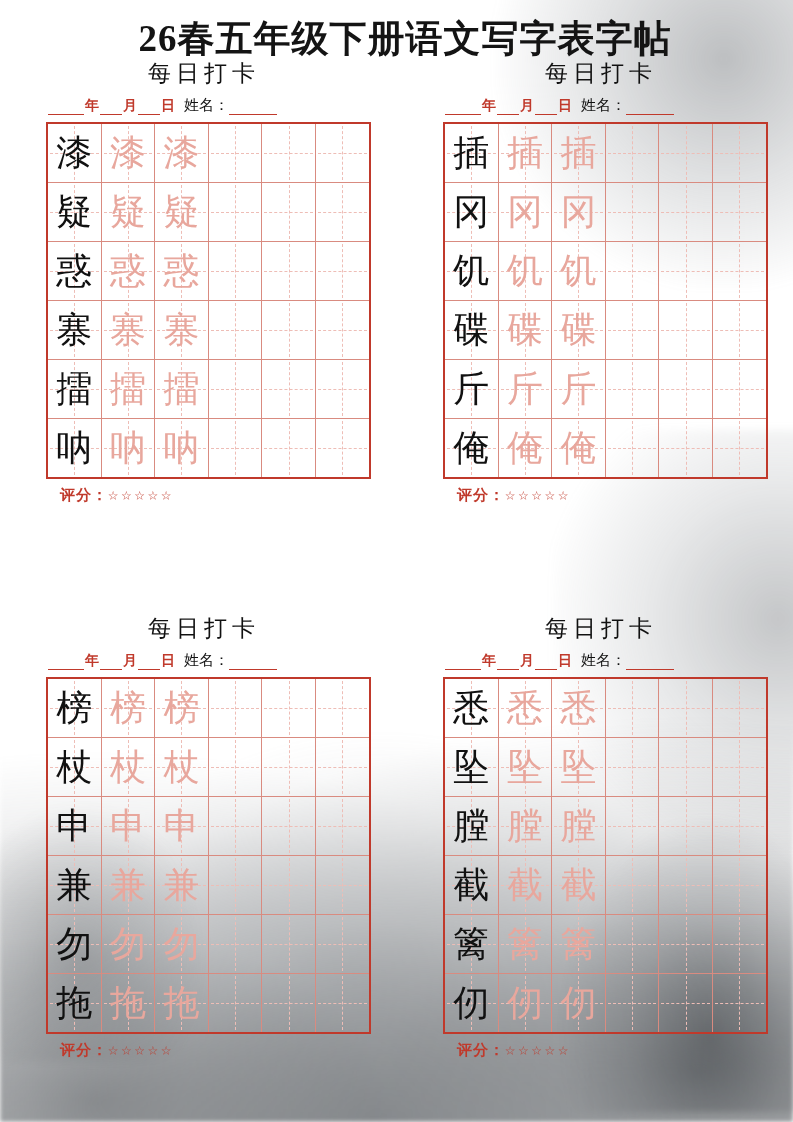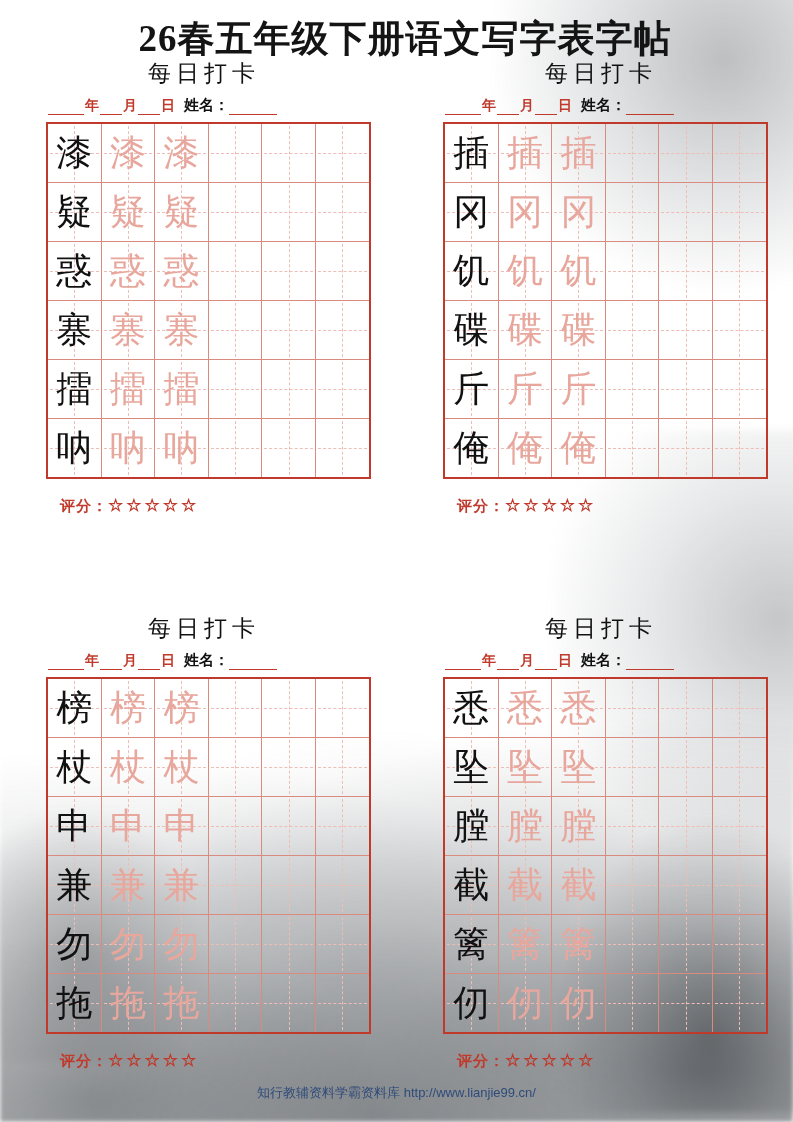--- a/index.html
+++ b/index.html
@@ -118,21 +118,21 @@
     display: inline-block;
     border-bottom: 1.5px solid #c0392b;
     height: 13px;
   }
   .b-year  { width: 36px; }
   .b-month { width: 22px; }
   .b-day   { width: 22px; }
   .meta-unit { padding: 0 1px; }
   .meta-name {
     color: #111;
-    font-weight: 700;
+    font-weight: 400;
     margin-left: 8px;
     font-size: 15px;
     white-space: nowrap;
   }
   .meta-name-line {
     display: inline-block;
     border-bottom: 1.5px solid #c0392b;
     width: 48px;
     height: 13px;
   }
@@ -174,27 +174,27 @@
     position: relative;
     z-index: 2;
     font-size: 36px;
     line-height: 58px;
     font-family: "Liberation Serif", serif;
   }
   .glyph.ink  { color: #111111; font-weight: 500; }
   .glyph.trace{ color: #e8a79d; font-weight: 500; }
 
   .score-row {
-    margin-top: 16px;
+    margin-top: 5px;
     font-size: 15px;
     color: #c0392b;
     font-weight: 700;
     letter-spacing: 1px;
     padding-left: 14px;
-    font-family: Liberation Serif, serif;
+    font-family: Liberation Mono, monospace;
     white-space: nowrap;
   }
   .stars { letter-spacing: 3px; font-size: 17px; }
 
   .footer-credit {
     position: absolute;
     left: 0; right: 0;
     bottom: 20px;
     text-align: center;
     font-size: 13px;
@@ -487,15 +487,14 @@
         <td></td>
         <td></td>
       </tr>
     </tbody>
       </table>
     <div class="score-row">
       <span>评分：</span><span class="stars">☆☆☆☆☆</span>
     </div>
   </div>
 
-  <div class="footer-credit">知行教辅资料学霸资料库 http://www.lianjie99.cn/</div>
 
 </div>
 
 </body></html>

